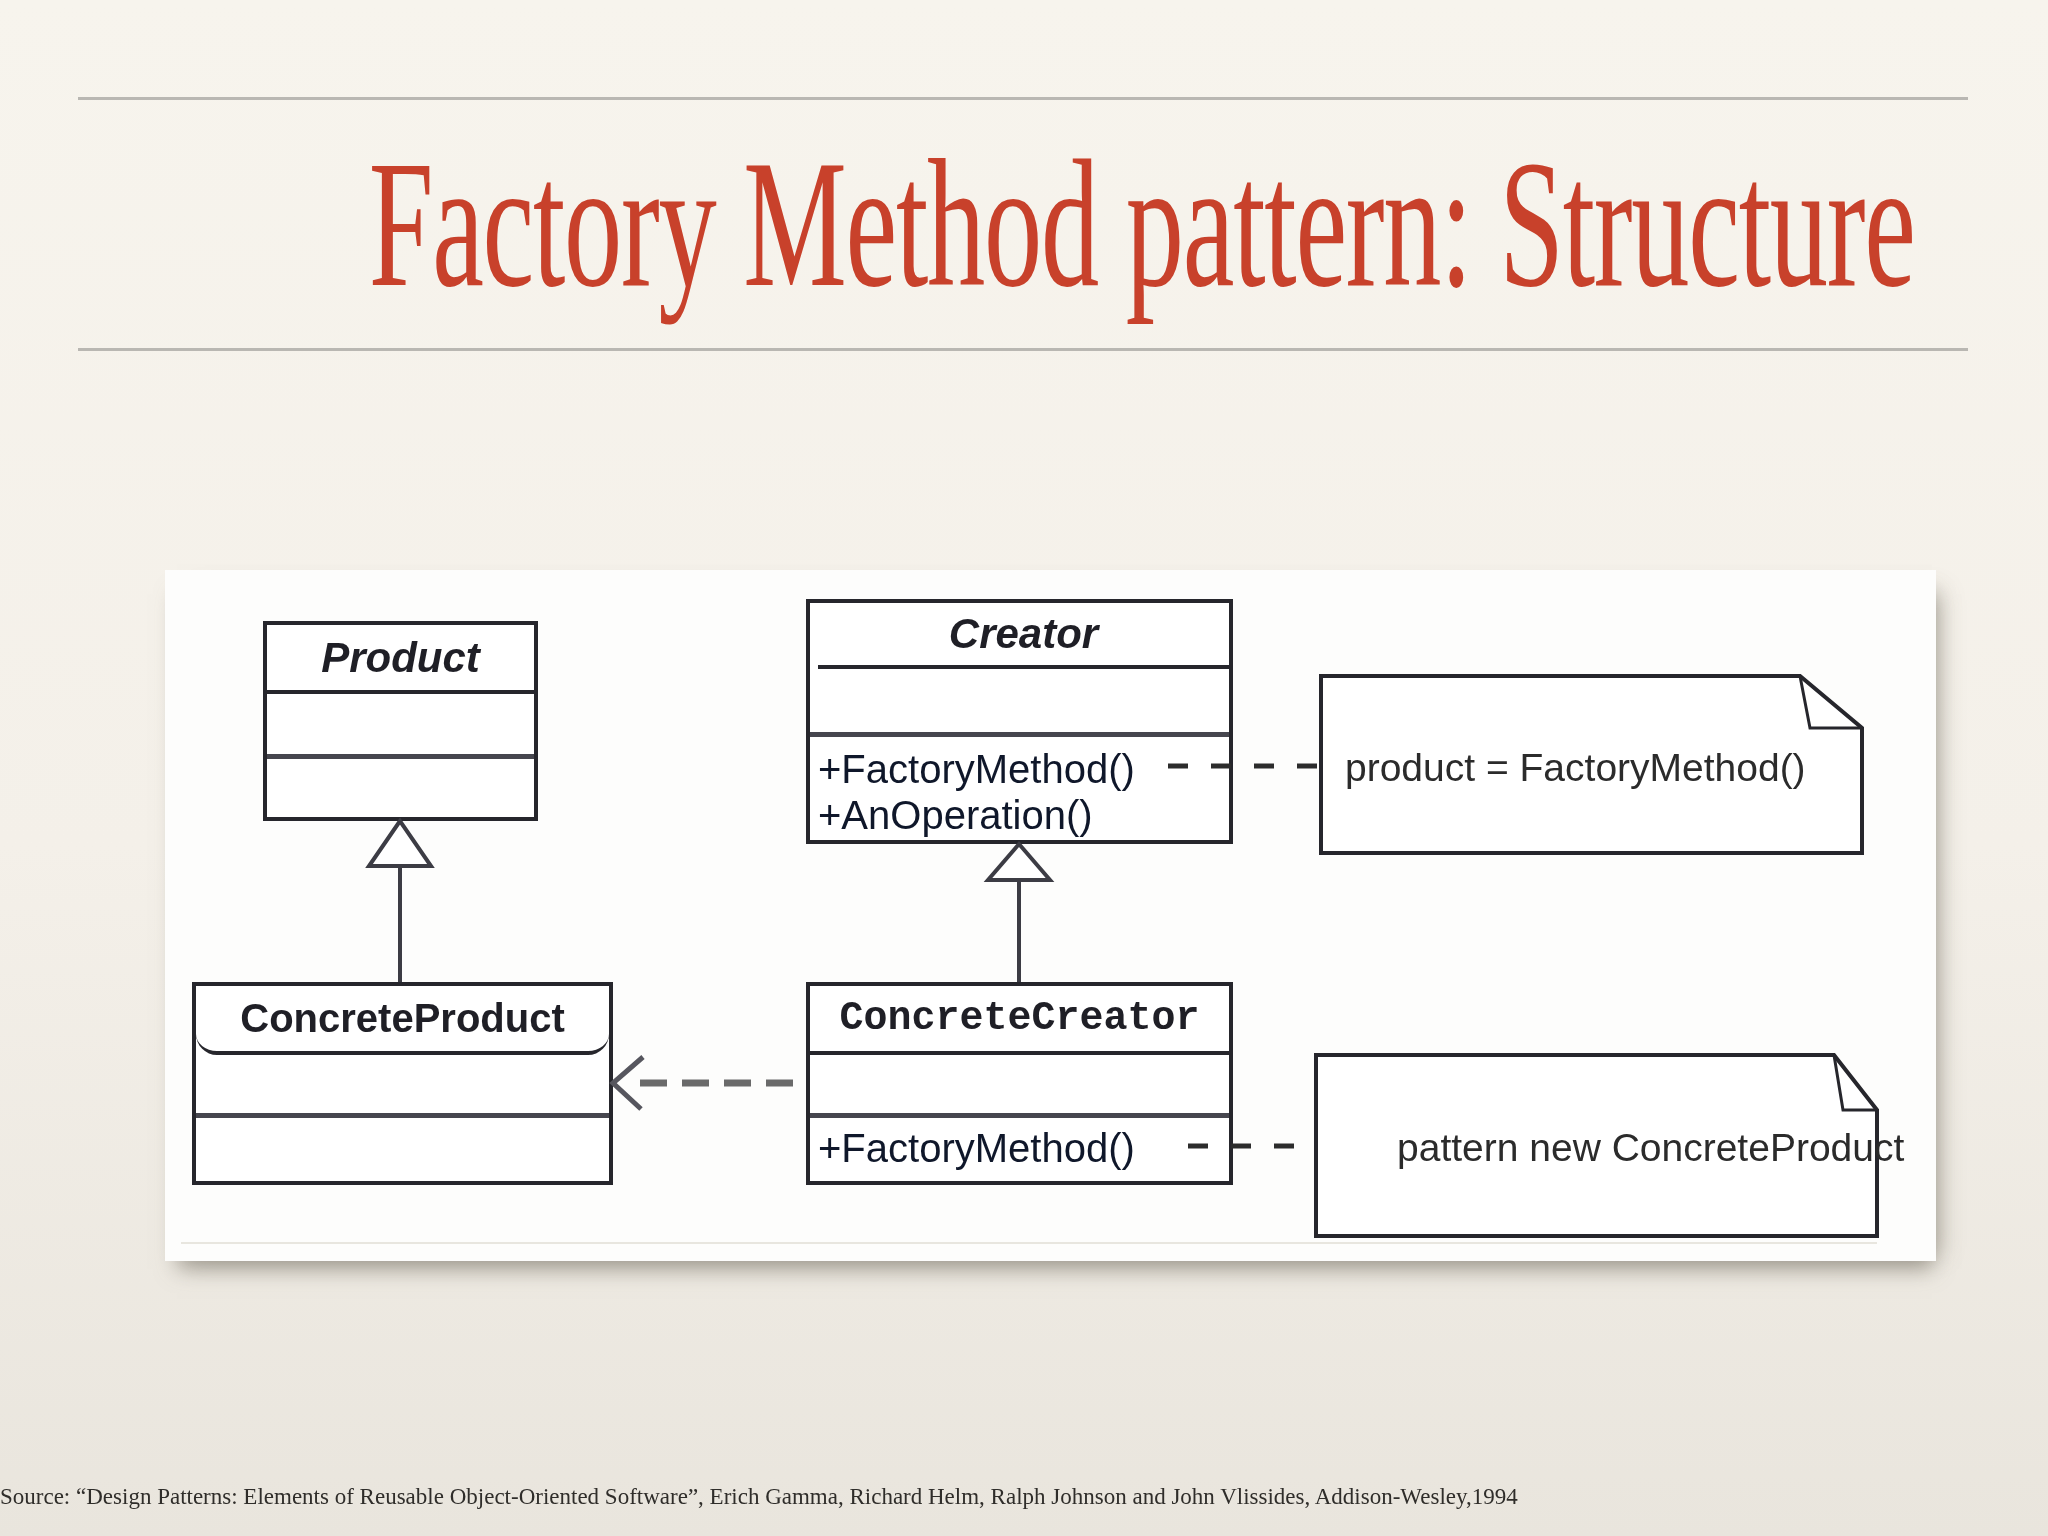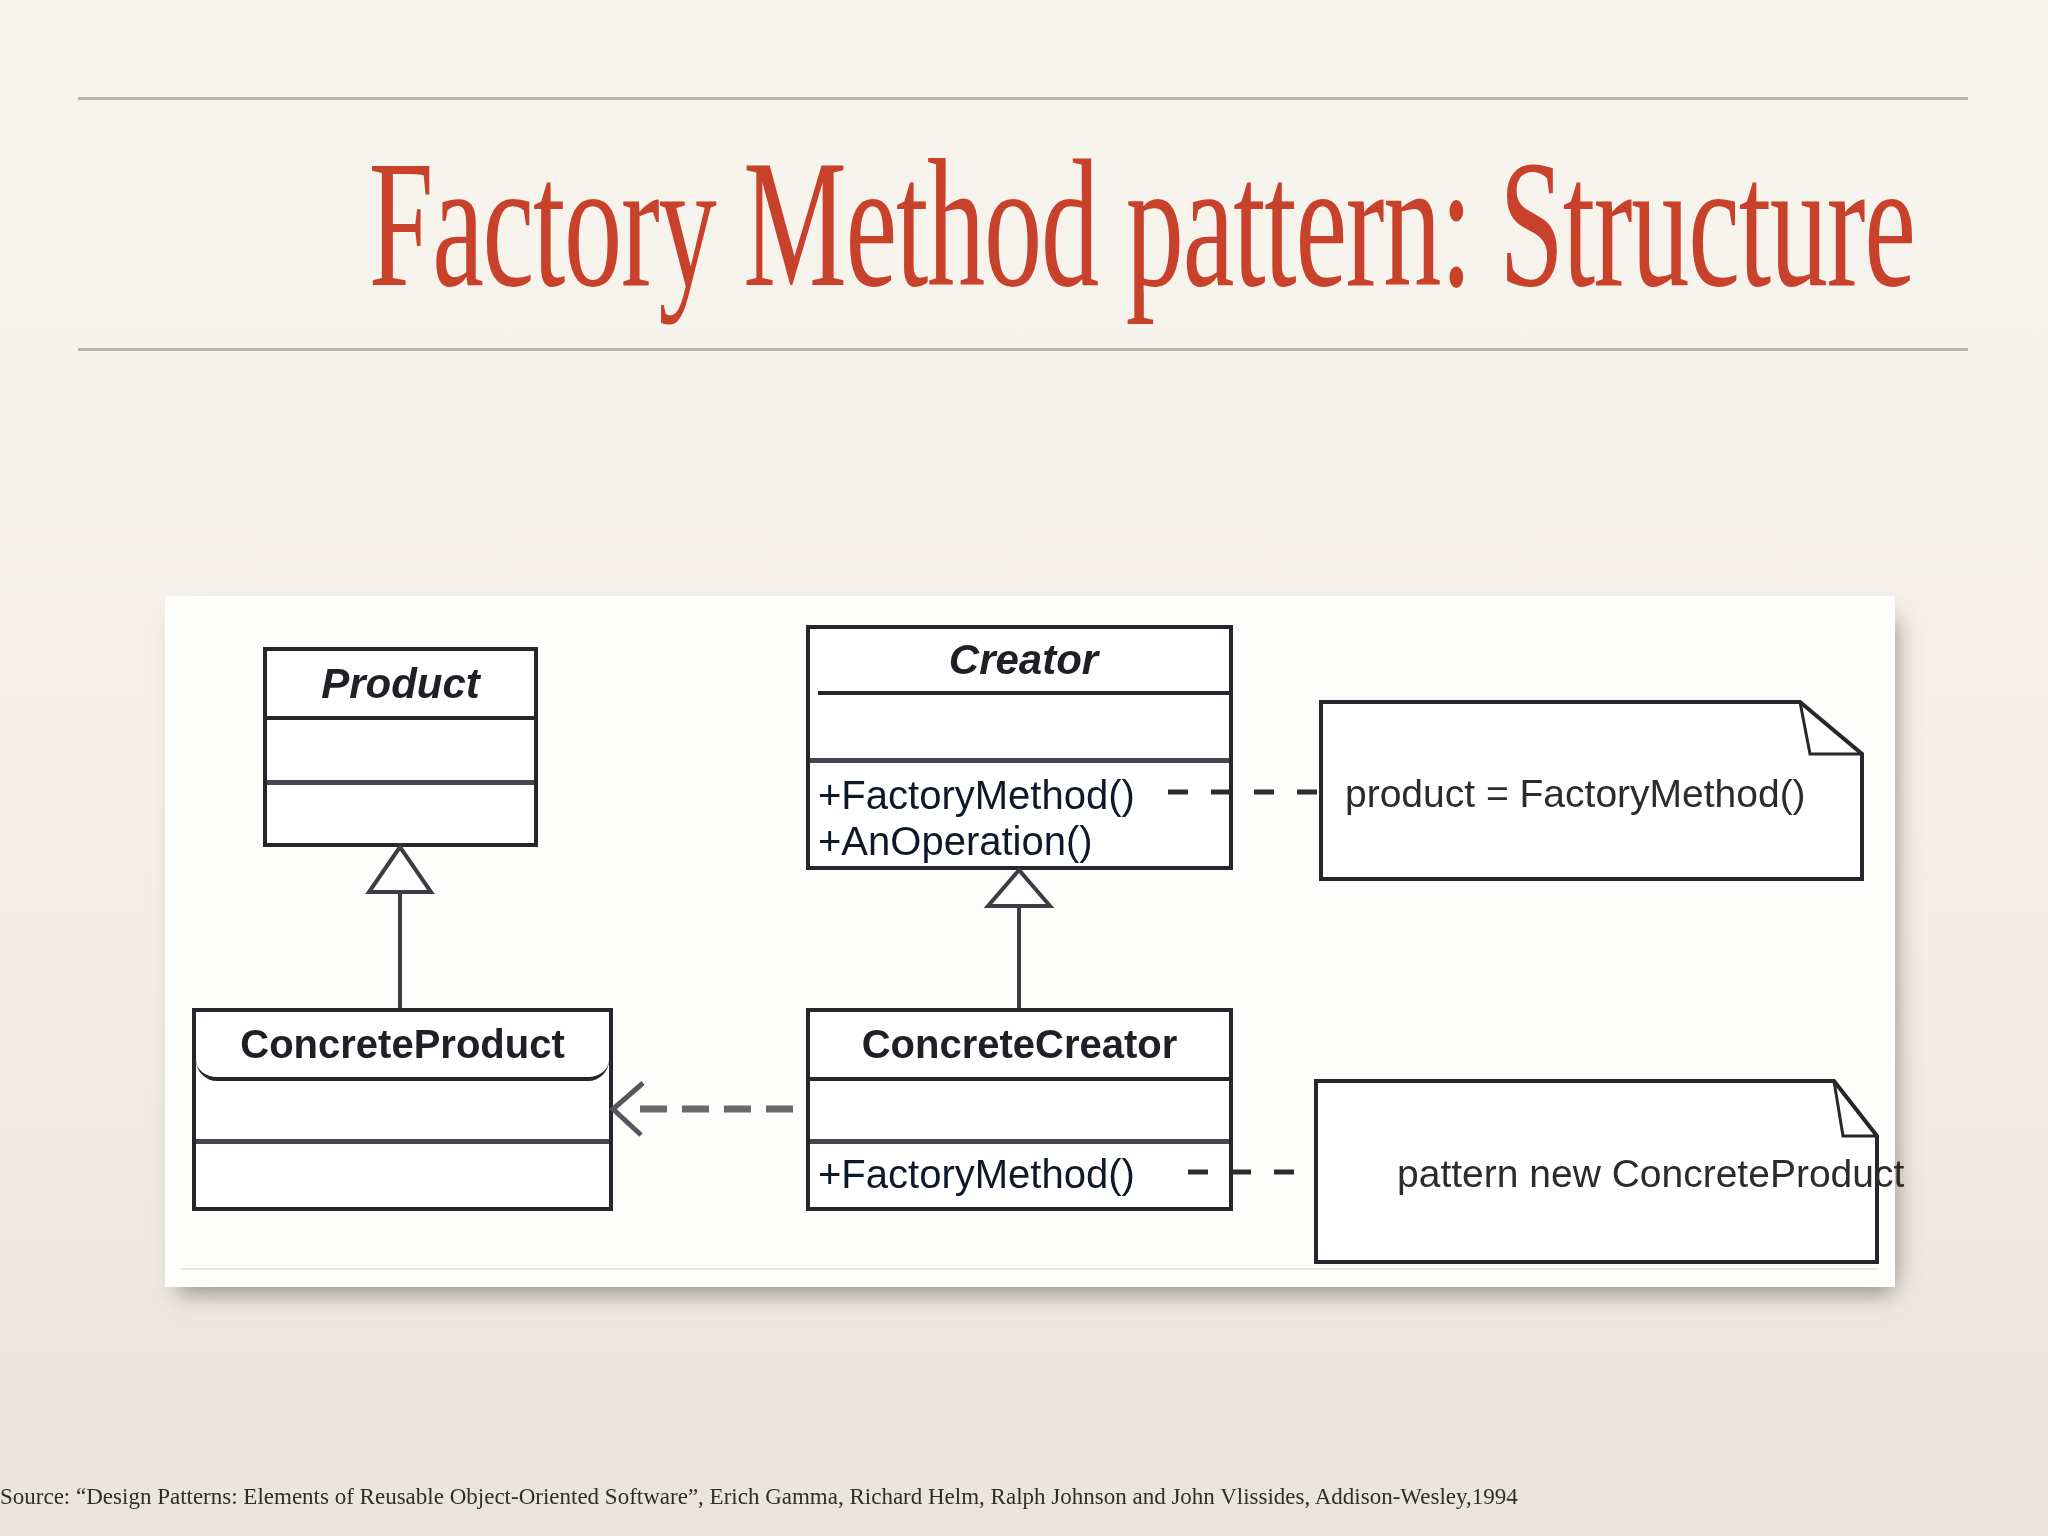--- a/index.html
+++ b/index.html
@@ -22,23 +22,24 @@
     position:absolute;left:0;right:0;top:133px;
     text-align:center;white-space:nowrap;
     font-family:"Liberation Serif",serif;
     font-size:182px;line-height:1;
     color:var(--title-red,#c8412b);
     transform:scaleX(0.64);
     transform-origin:50% 50%;
     letter-spacing:-2px;
   }
   .panel{
-    position:absolute;left:165px;top:596px;width:1730px;height:691px;
+    position:absolute;left:165px;top:570px;width:1730px;height:691px;
     background:var(--panel-white,#fdfdfc);
     box-shadow:4px 16px 20px -8px rgba(108,102,90,0.55), 18px 8px 22px -14px rgba(108,102,90,0.35);
+    padding-left:41px;
   }
   .panel-inner-edge{
     position:absolute;left:16px;top:672px;width:1696px;height:2px;
     background:#e8e6df;
   }
   .uml-box{
     position:absolute;background:#fff;
     border:4px solid var(--line-dark,#26262c);
     box-sizing:border-box;
     display:flex;flex-direction:column;
@@ -93,21 +94,21 @@
       </div>
     </div>
 
     <div class="uml-box" style="left:27px;top:412px;width:421px;height:203px;">
       <div class="comp title" style="height:65px;border-radius:21px;">ConcreteProduct</div>
       <div class="comp attrs" style="height:58px;"></div>
       <div class="comp methods" style="flex:1;"></div>
     </div>
 
     <div class="uml-box" style="left:641px;top:412px;width:427px;height:203px;">
-      <div class="comp title" style="height:65px;">ConcreteCreator</div>
+      <div class="comp title" style="height:65px;font-family:Liberation Mono, monospace;">ConcreteCreator</div>
       <div class="comp attrs" style="height:58px;"></div>
       <div class="comp methods" style="flex:1;padding-top:7px;">
         <div>+FactoryMethod()</div>
       </div>
     </div>
 
     <svg class="overlay" width="1730" height="691" viewBox="0 0 1730 691">
 
       <g>
         <line x1="235" y1="296" x2="235" y2="412" stroke="#3c3c44" stroke-width="4"></line>

